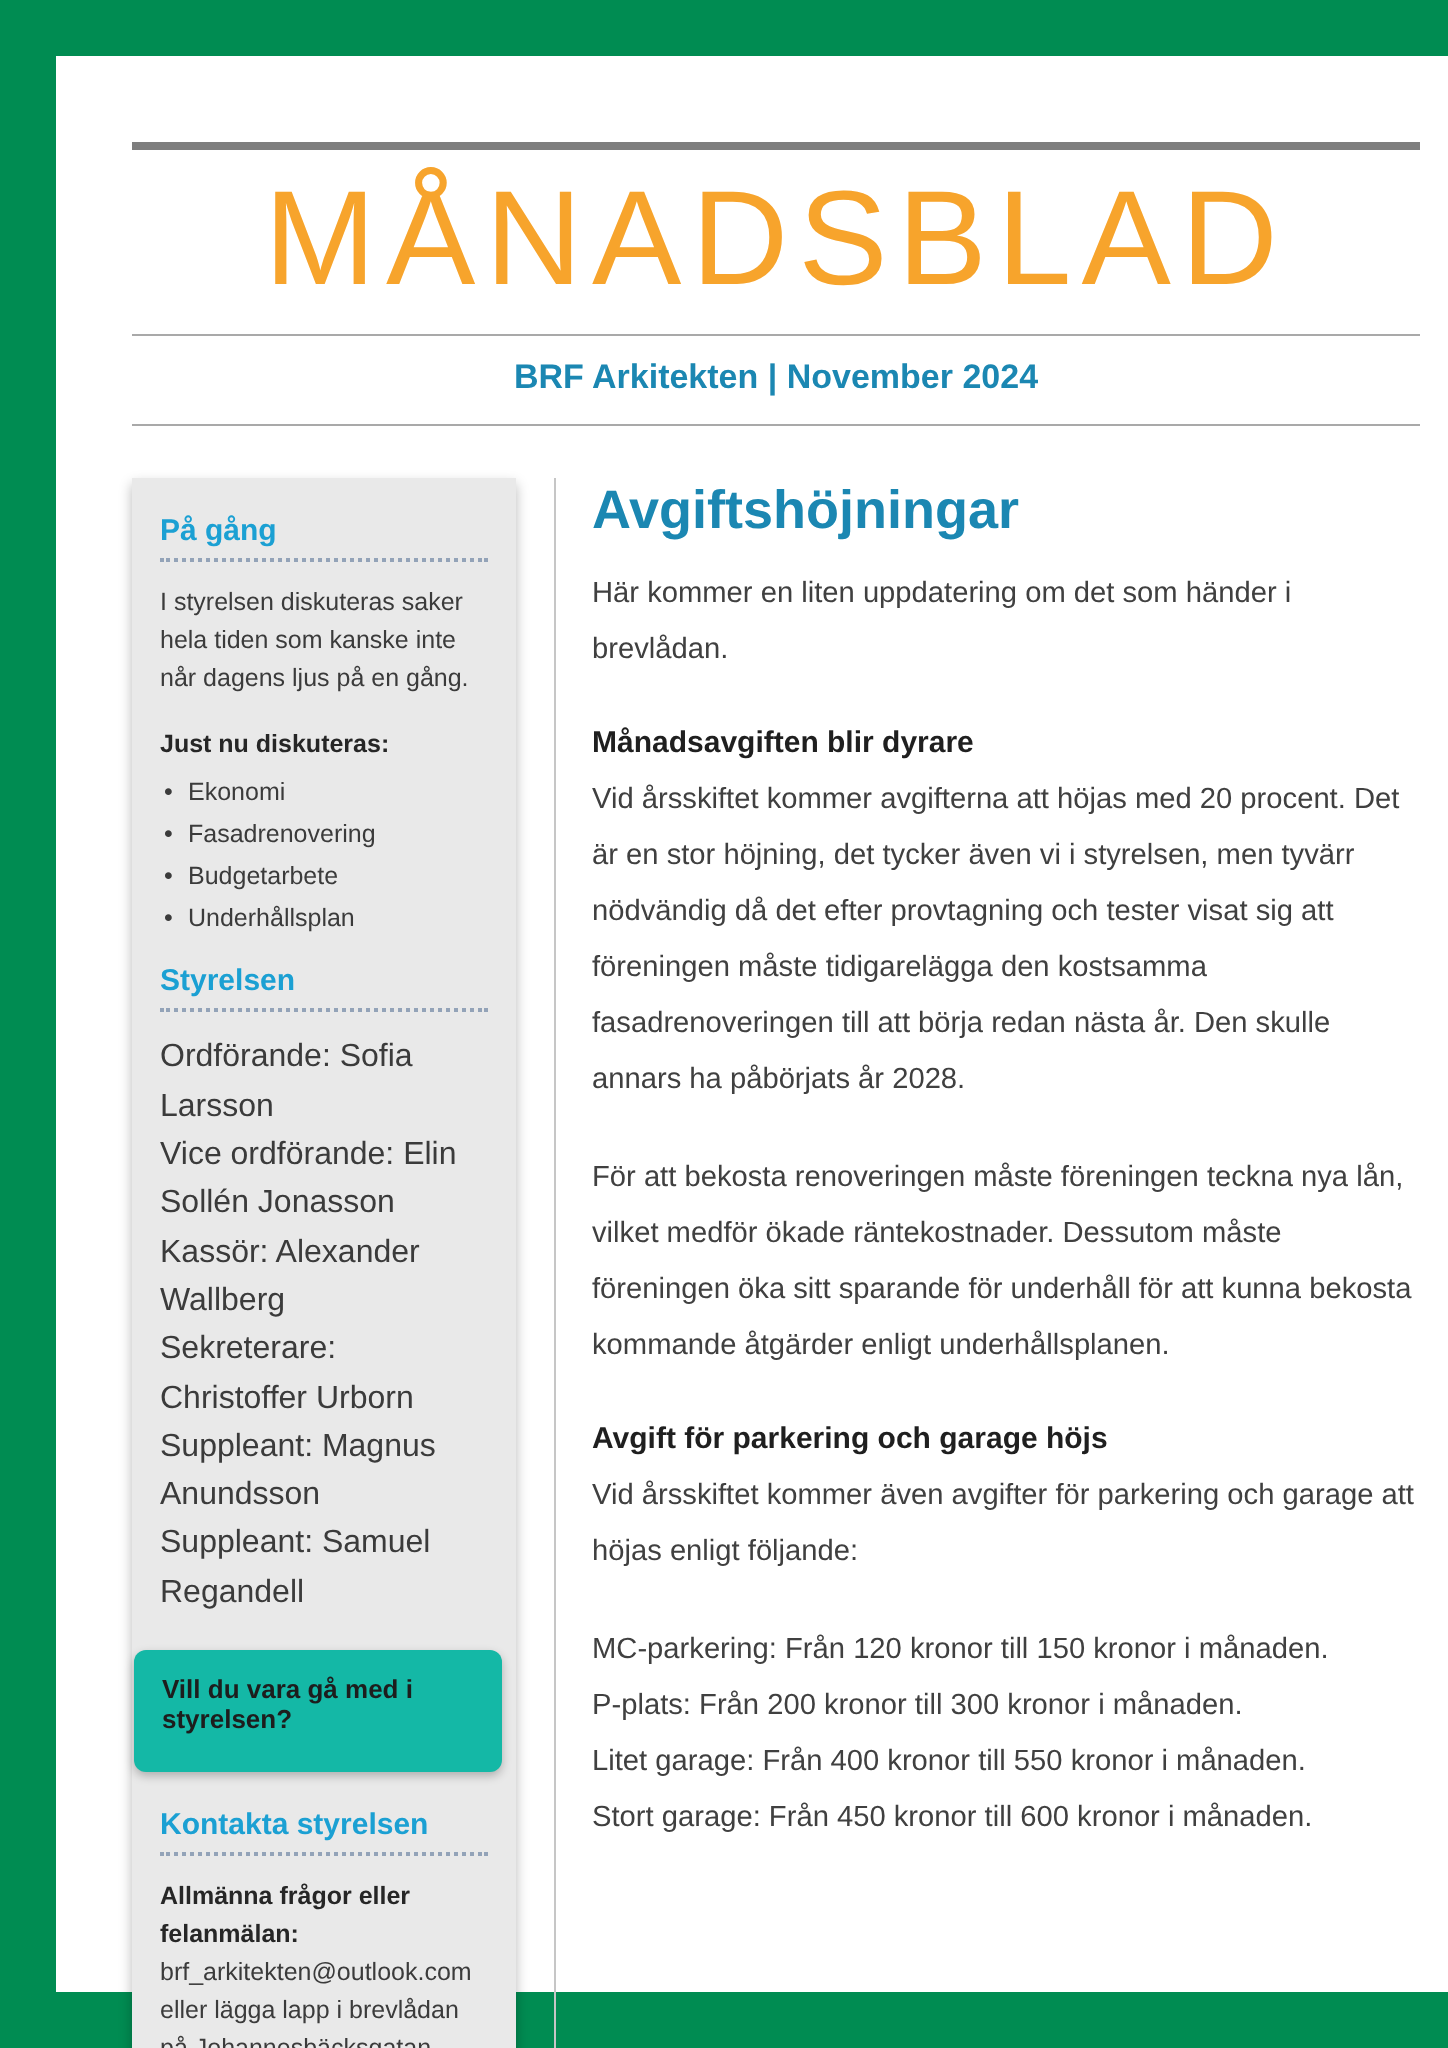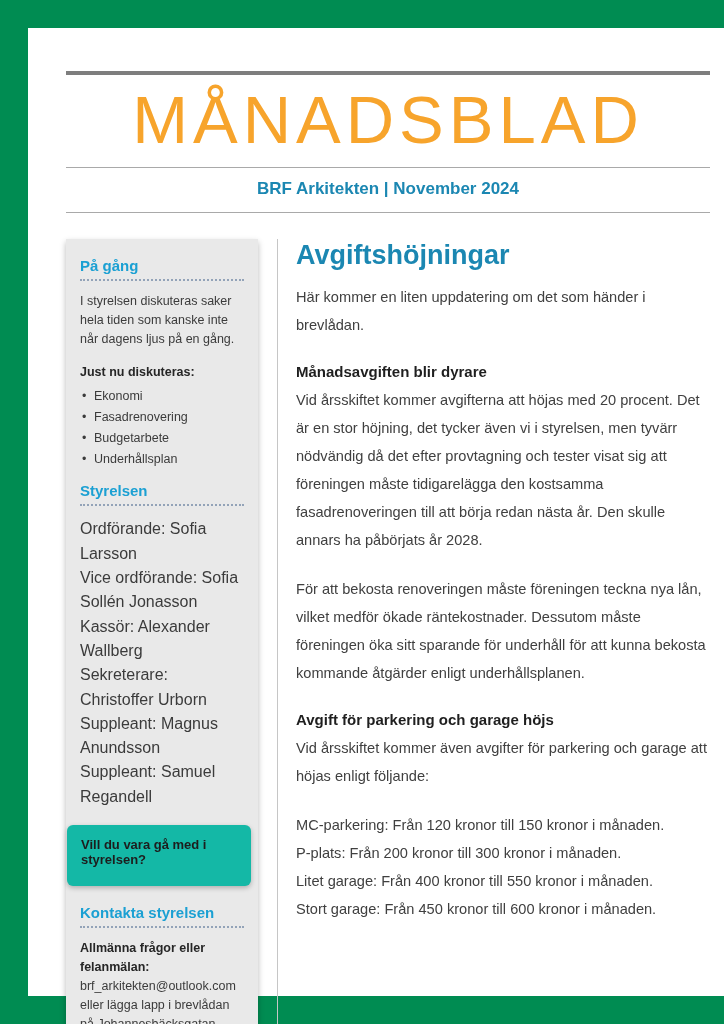--- a/index.html
+++ b/index.html
@@ -139,21 +139,21 @@
           <li>Ekonomi</li>
           <li>Fasadrenovering</li>
           <li>Budgetarbete</li>
           <li>Underhållsplan</li>
         </ul>
 
         <div class="side-h">Styrelsen</div>
         <div class="dotted"></div>
         <div class="members">
           <div>Ordförande: Sofia Larsson</div>
-          <div>Vice ordförande: Sofia Sollén Jonasson</div>
+          <div>Vice ordförande: Elin Sollén Jonasson</div>
           <div>Kassör: Alexander Wallberg</div>
           <div>Sekreterare: Christoffer Urborn</div>
           <div>Suppleant: Magnus Anundsson</div>
           <div>Suppleant: Samuel Regandell</div>
         </div>
 
         <div class="callout">
           <p class="callout-title">Vill du vara gå med i styrelsen?</p>
         </div>
 

